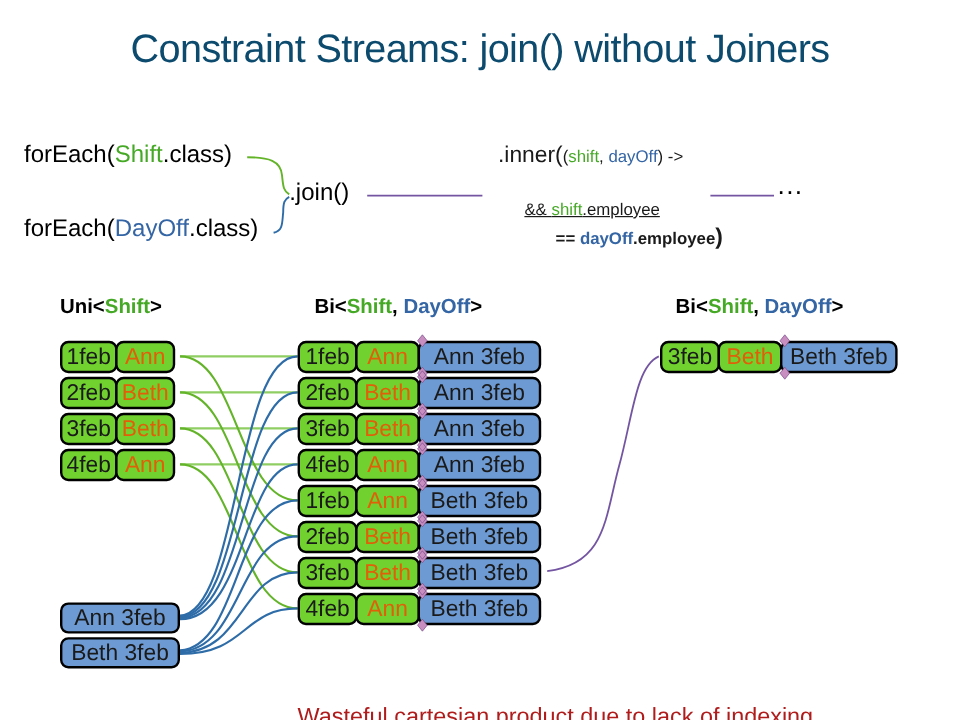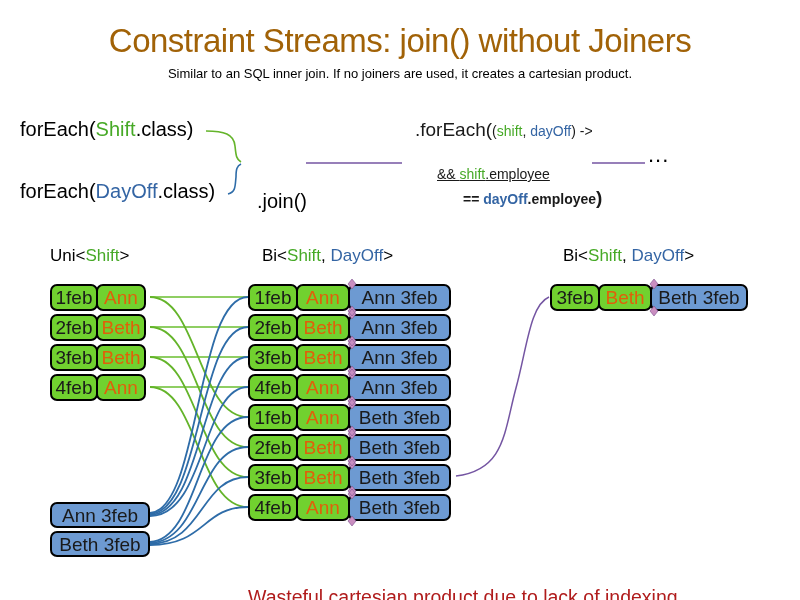--- a/index.html
+++ b/index.html
@@ -17,34 +17,34 @@
   *{margin:0;padding:0;box-sizing:border-box;}
   html,body{width:800px;height:600px;background:#fff;overflow:hidden;}
   body{font-family:"Liberation Sans",sans-serif;color:var(--ink);}
   .canvas{position:relative;width:800px;height:600px;background:#fff;}
   svg.layer{position:absolute;left:0;top:0;pointer-events:none;}
   #wires{z-index:1;}
   #pins{z-index:3;}
   .boxes{position:absolute;left:0;top:0;width:800px;height:512px;z-index:2;}
 
   .title{position:absolute;left:0;top:22px;width:800px;text-align:center;
-         font-size:33px;letter-spacing:-0.5px;color:#a16207;}
+         font-size:33px;letter-spacing:-0.5px;color:#0c4a6e;}
   .subtitle{position:absolute;left:0;top:66px;width:800px;text-align:center;
             font-size:13px;color:#000;}
 
   .codeline{position:absolute;white-space:pre;font-size:20px;color:#000;}
   .filter-block{position:absolute;left:415px;top:119px;width:260px;height:100px;}
   .filter-block .fl{position:absolute;white-space:pre;font-size:14px;}
   .fl-head{font-size:19px;}
   .fl-bigparen{font-size:19px;}
   .tk-green{color:var(--txt-green);}
   .tk-blue{color:var(--txt-blue);}
   .ellipsis{position:absolute;left:648px;top:142px;font-size:22px;color:#000;letter-spacing:1px;}
 
-  .grouplabel{position:absolute;white-space:pre;font-size:17px;color:#000;}
+  .grouplabel{position:absolute;white-space:pre;font-size:17px;color:#000;font-weight:bold;}
 
   .row{position:absolute;display:flex;}
   .cell{height:27px;border:2px solid #000;border-radius:7px;
         display:flex;align-items:center;justify-content:center;
         font-size:19px;line-height:1;}
   .cell+.cell{margin-left:-2px;}
   .c-green{background:var(--shift-green);}
   .c-blue{background:var(--dayoff-blue);text-align:right;}
   .t-orange{color:var(--txt-orange);}
   .w-date{width:50px;}
@@ -90,30 +90,29 @@
 
     <path d="M150 542 C 200 539 196 417 248 417" fill="none" stroke="#2e6ca8" stroke-width="1.8"></path>
     <path d="M150 543 C 202 541 198 447 248 447" fill="none" stroke="#2e6ca8" stroke-width="1.8"></path>
     <path d="M150 544 C 204 543 200 477 248 477" fill="none" stroke="#2e6ca8" stroke-width="1.8"></path>
     <path d="M150 545 C 206 545 202 507 248 507" fill="none" stroke="#2e6ca8" stroke-width="1.8"></path>
 
     <path d="M456 476 C 505 470 504 432 516 388 C 527 348 530 305 549 297" fill="none" stroke="#7455a2" stroke-width="1.5"></path>
   </svg>
 
   <div class="title">Constraint Streams: join() without Joiners</div>
-  <div class="subtitle">Similar to an SQL inner join. If no joiners are used, it creates a cartesian product.</div>
 
   <div class="codeline" style="left:20px;top:118px;"><span>forEach(</span><span class="tk-green">Shift</span><span>.class)</span></div>
 
   <div class="codeline" style="left:20px;top:180px;"><span>forEach(</span><span class="tk-blue">DayOff</span><span>.class)</span></div>
 
-  <div class="codeline" style="left:257px;top:150px;margin-top:40px;">.join()</div>
+  <div class="codeline" style="left:241px;top:150px;">.join()</div>
 
   <div class="filter-block">
-    <div class="fl" style="left:0;top:0;"><span class="fl-head">.forEach(</span><span>(</span><span class="tk-green">shift</span><span>, </span><span class="tk-blue">dayOff</span><span>) -&gt;</span></div>
+    <div class="fl" style="left:0;top:0;"><span class="fl-head">.inner(</span><span>(</span><span class="tk-green">shift</span><span>, </span><span class="tk-blue">dayOff</span><span>) -&gt;</span></div>
     <div class="fl" style="left:22px;top:47px;text-decoration:underline;"><span>&amp;&amp; </span><span class="tk-green">shift</span><span>.employee</span></div>
     <div class="fl" style="left:48px;top:68px;font-weight:bold;"><span>== </span><span class="tk-blue">dayOff</span><span>.employee</span><span class="fl-bigparen">)</span></div>
   </div>
 
   <div class="ellipsis">...</div>
 
   <div class="grouplabel" style="left:50px;top:246px;"><span>Uni&lt;</span><span class="tk-green">Shift</span><span>&gt;</span></div>
 
   <div class="grouplabel" style="left:262px;top:246px;"><span>Bi&lt;</span><span class="tk-green">Shift</span><span>, </span><span class="tk-blue">DayOff</span><span>&gt;</span></div>
 

